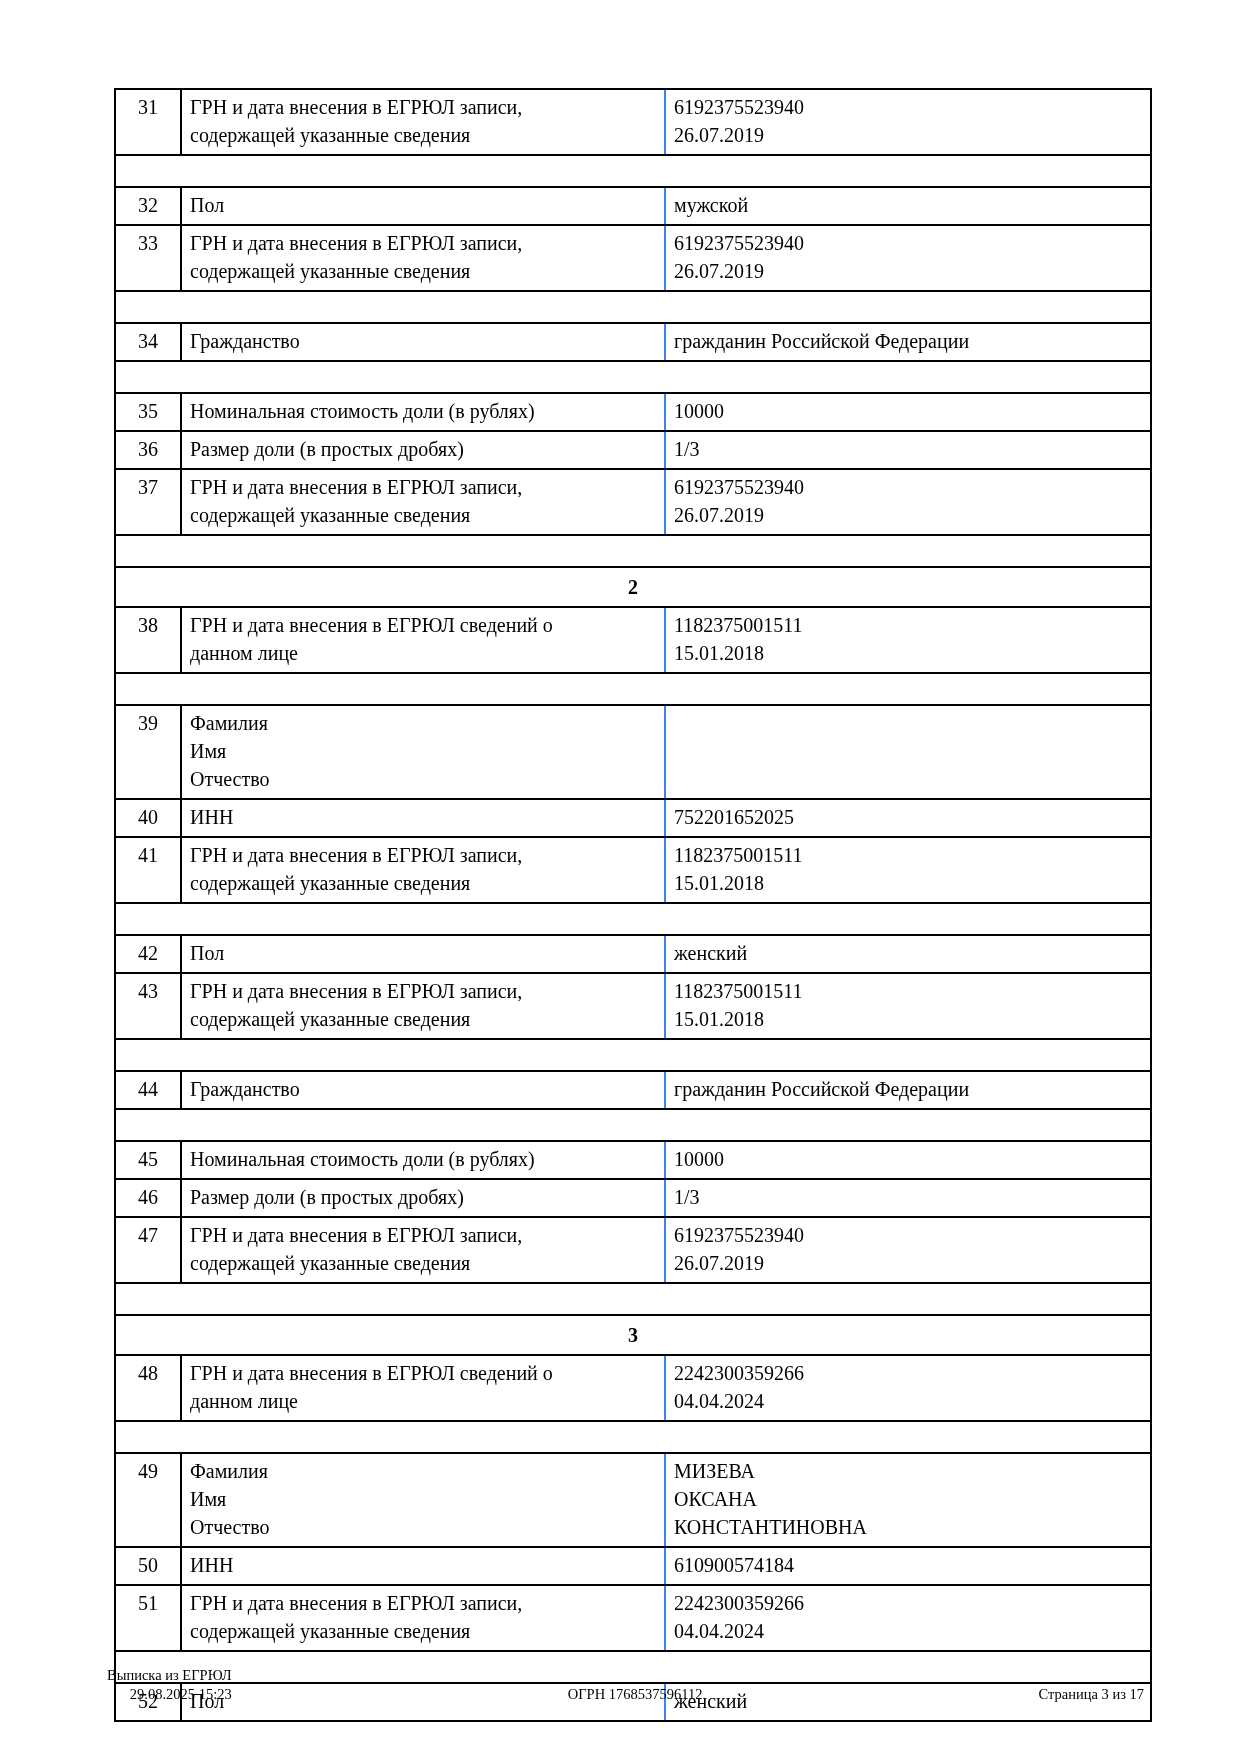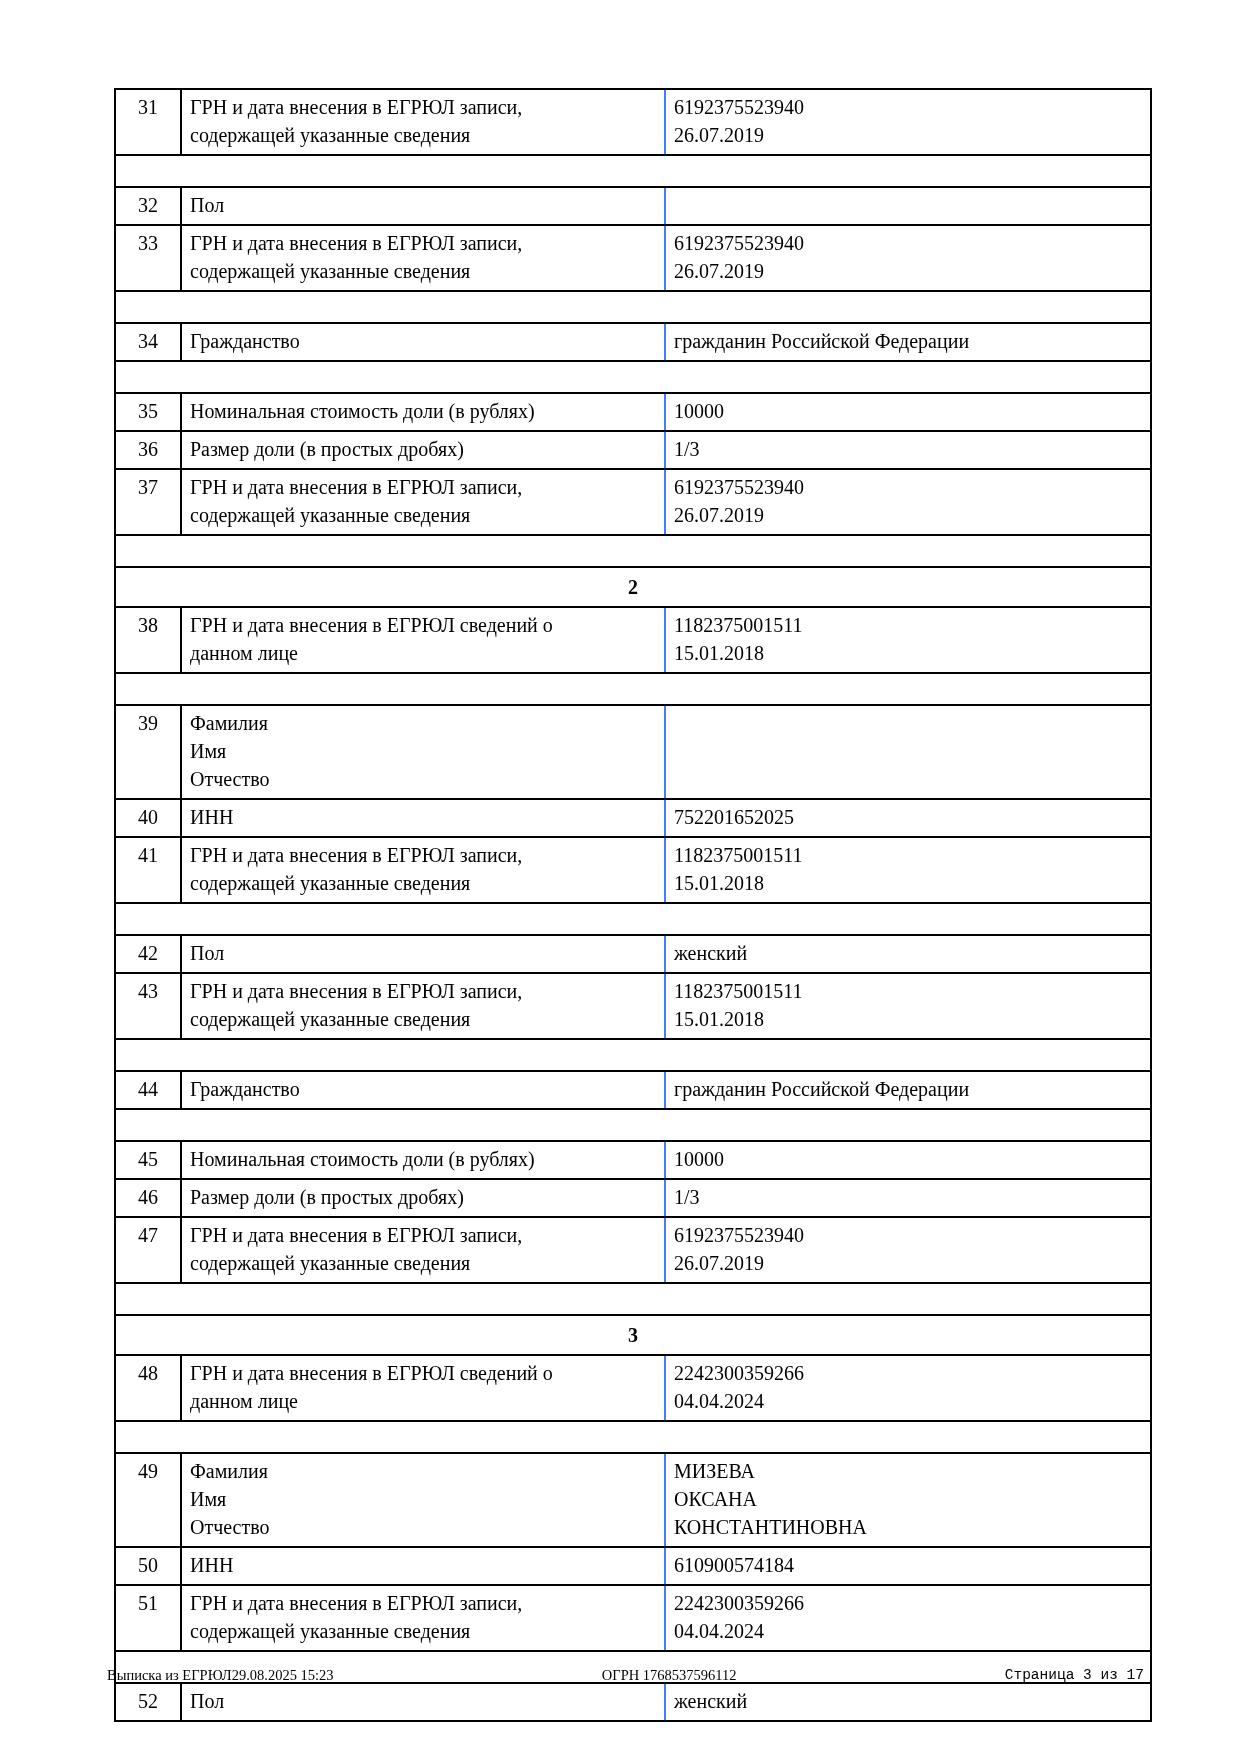--- a/index.html
+++ b/index.html
@@ -59,41 +59,42 @@
     position: absolute;
     left: 107px;
     top: 1666px;
     width: 1037px;
     display: flex;
     justify-content: space-between;
     align-items: flex-end;
     font-size: 14.5px;
     line-height: 19px;
   }
-  .footer .left { display: flex; flex-direction: row; align-items: flex-end; }
+  .footer .left { display: flex; flex-direction: column; align-items: flex-end; }
   .footer .center { text-align: center; }
-  .footer .right { text-align: right; font-family: Liberation Mono, monospace; }
+  .footer .right { text-align: right; }
 </style>
 </head>
 <body>
 
 <div class="page">
 
   <div class="egrul-table" id="egrul-table">
       <div class="row r-data h2">
         <div class="cell num">31</div>
         <div class="cell label">ГРН и дата внесения в ЕГРЮЛ записи,
 содержащей указанные сведения</div>
         <div class="cell value">6192375523940
 26.07.2019</div>
       </div>
       <div class="row r-spacer"></div>
       <div class="row r-data h1">
         <div class="cell num">32</div>
         <div class="cell label">Пол</div>
+        <div class="cell value">мужской</div>
       </div>
       <div class="row r-data h2">
         <div class="cell num">33</div>
         <div class="cell label">ГРН и дата внесения в ЕГРЮЛ записи,
 содержащей указанные сведения</div>
         <div class="cell value">6192375523940
 26.07.2019</div>
       </div>
       <div class="row r-spacer"></div>
       <div class="row r-data h1">

